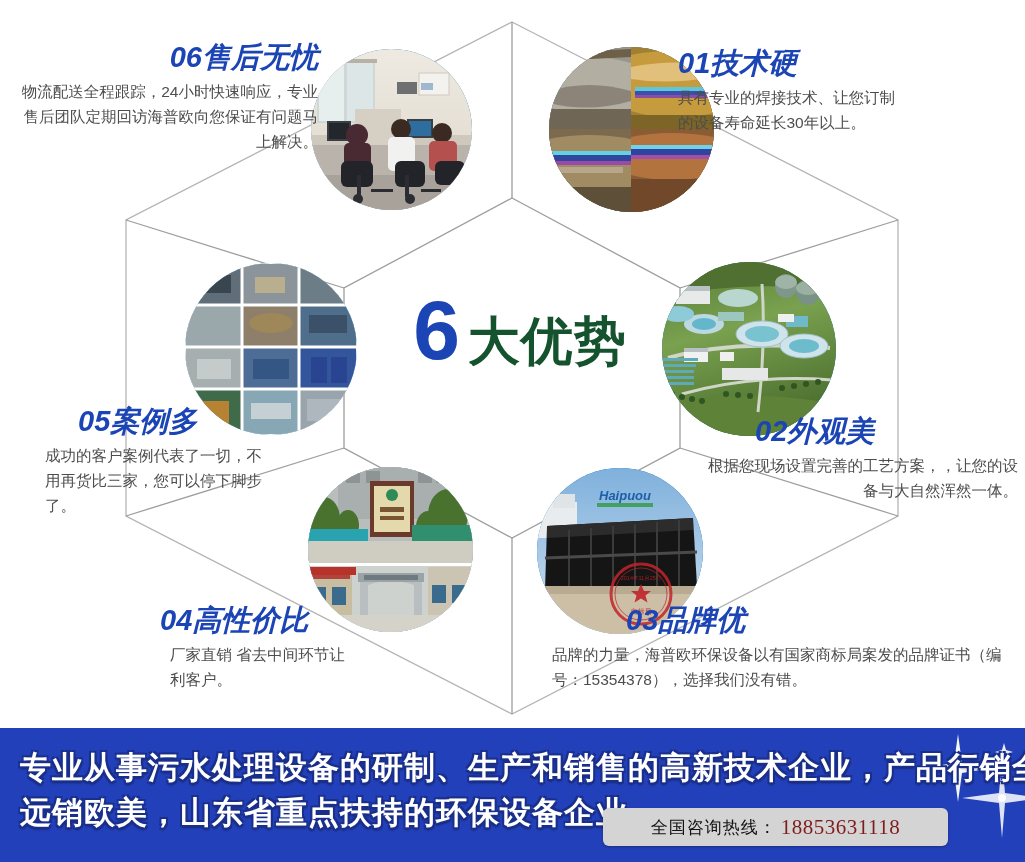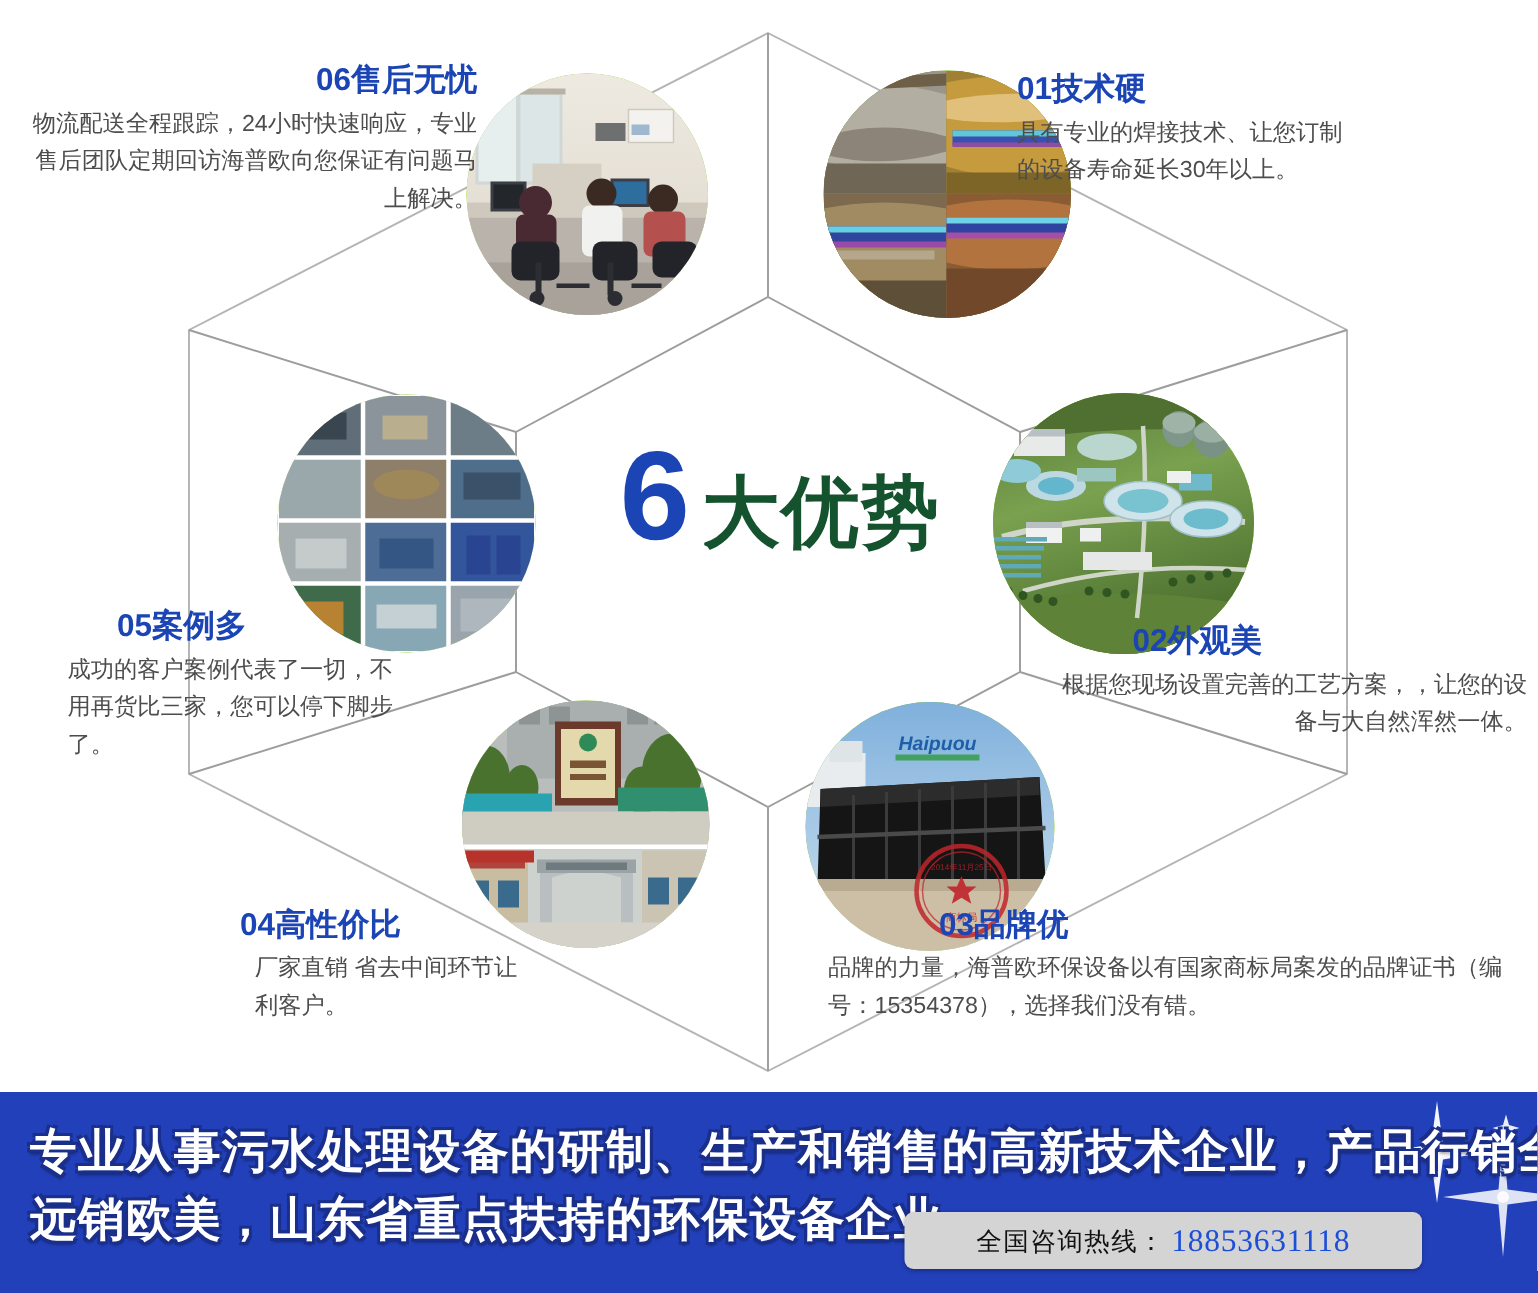--- a/index.html
+++ b/index.html
@@ -26,29 +26,29 @@
     letter-spacing:-2px;
   }
   .center-word {
     font-size:52px; font-weight:bold; color:#14532d; line-height:1;
     margin-left:10px; letter-spacing:1px;
   }
 
   
   .photo {
     position:absolute; border-radius:50%; overflow:hidden;
-    background:#84cc16;
+    background:#0369a1;
   }
   .photo .inner { position:absolute; inset:0; }
 
   
   .block { position:absolute; }
   .block .hd {
-    font-size:21px; font-weight:bold; color:#1b44b5; line-height:1.1;
-    letter-spacing:0px; white-space:nowrap;
+    font-size:29px; font-weight:bold; color:#1b44b5; line-height:1.1;
+    letter-spacing:0px; white-space:nowrap;font-style:italic;
   }
   .block .bd {
     font-size:15.5px; color:#4d4d4d; line-height:1.62; margin-top:5px;
   }
   .align-r { text-align:right; }
   .align-l { text-align:left; }
 
   
   #banner {
     position:absolute; left:0; top:728px; width:1025px; height:134px;
@@ -66,21 +66,21 @@
     white-space:nowrap;
   }
   .hotbox {
     position:absolute; left:603px; top:80px; width:345px; height:38px;
     background:#d4d4d4; border-radius:6px;
     display:flex; align-items:center; justify-content:center;
     box-shadow:0 1px 3px rgba(0,0,0,.3);
   }
   .hotbox .lbl { font-size:17px; color:#111; font-weight:normal; letter-spacing:1px;}
   .hotbox .num {
-    font-size:21px; color:#1d4ed8; margin-left:4px;
+    font-size:21px; color:#7f1d1d; margin-left:4px;
     font-family:"Liberation Serif","DejaVu Serif",serif;
     letter-spacing:.5px;
   }
 
   
   .spark { position:absolute; pointer-events:none; }
 </style>
 </head>
 <body>
 

